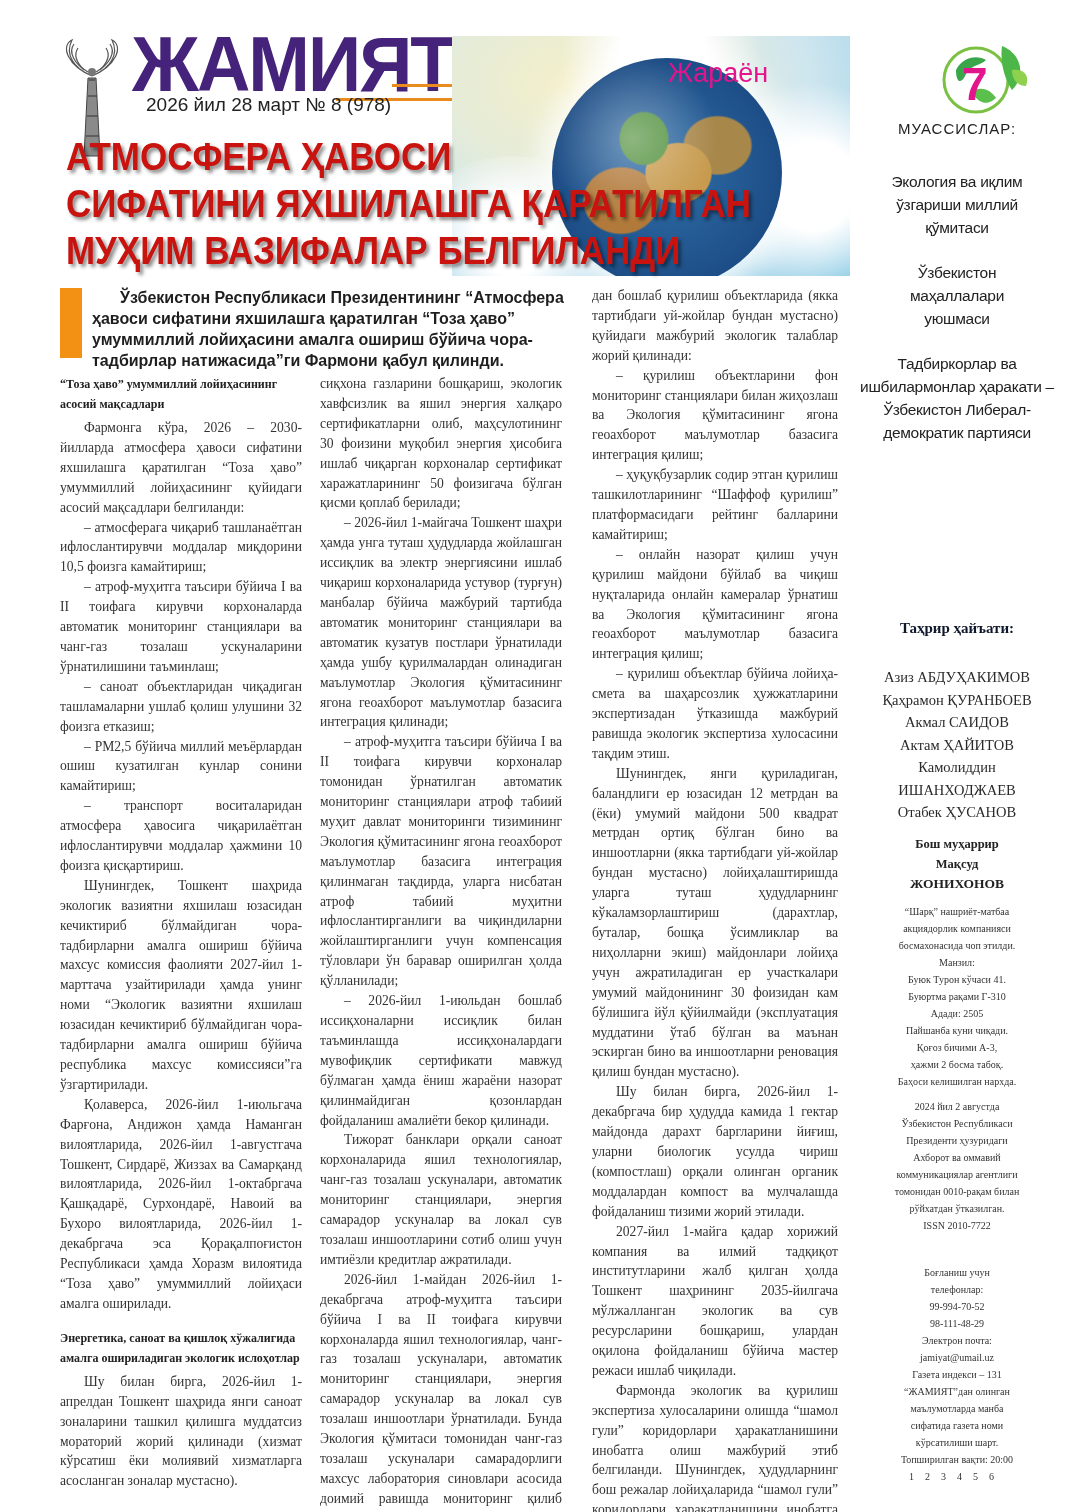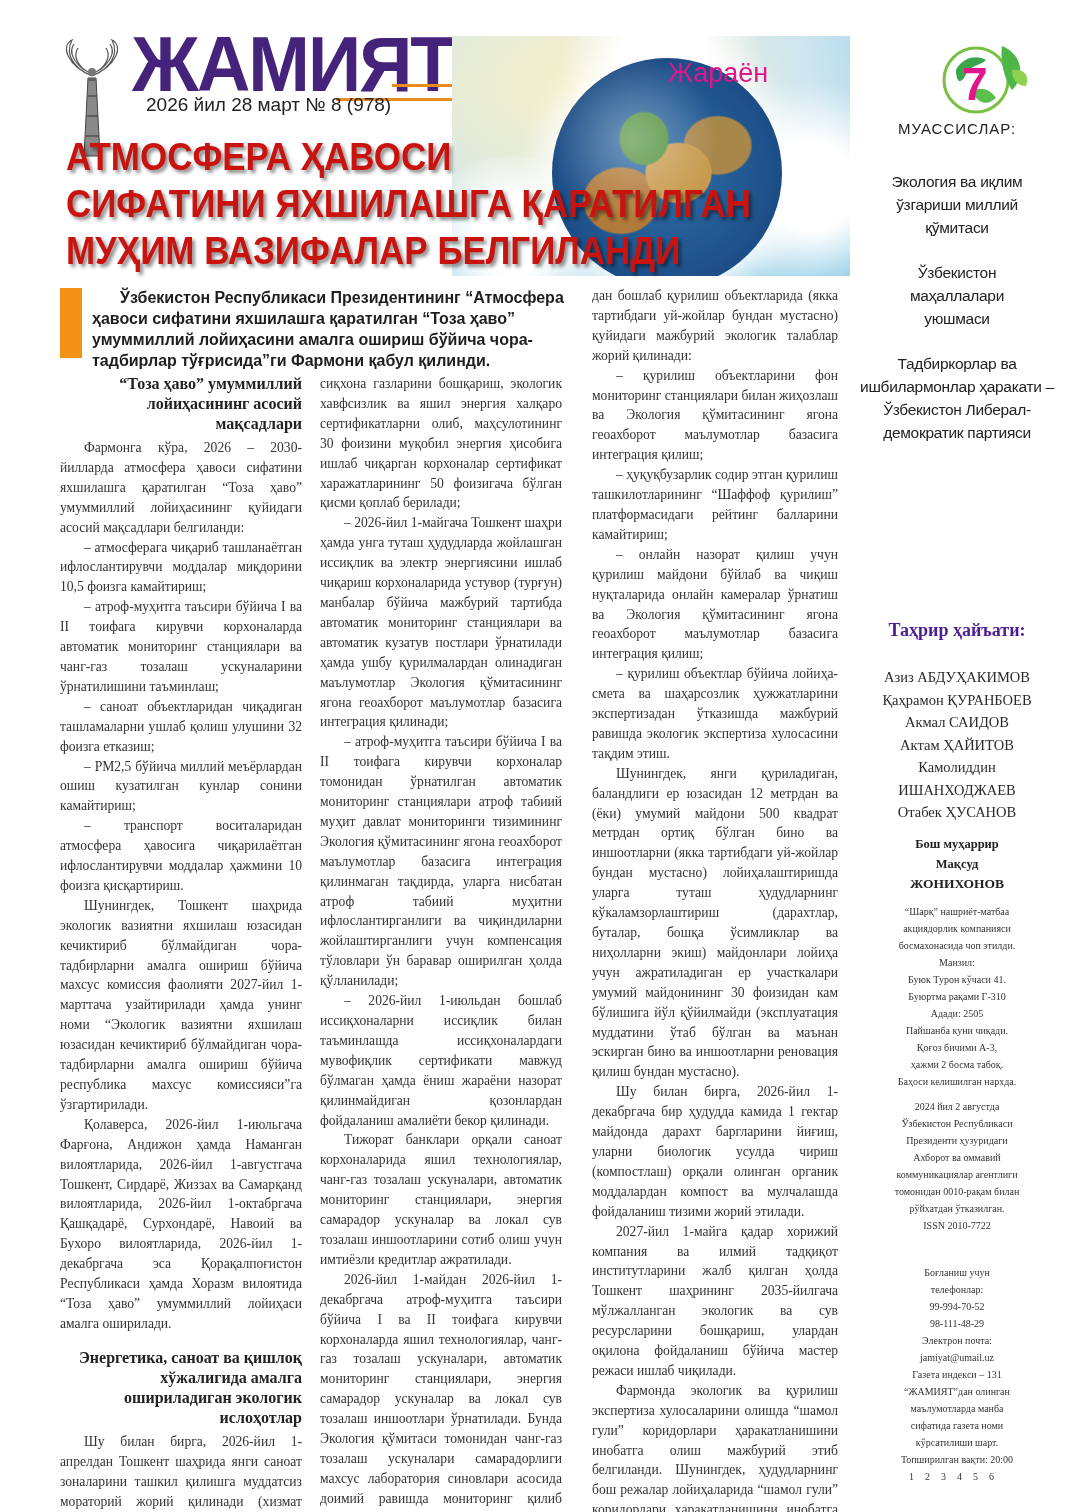--- a/index.html
+++ b/index.html
@@ -38,29 +38,29 @@
   .lead-bar { position: absolute; left: 60px; top: 288px; width: 22px; height: 70px; background: #f29114; }
   .lead { position: absolute; left: 92px; top: 287px; width: 480px; font-family: "Liberation Sans", sans-serif; font-weight: bold;
     font-size: 16px; line-height: 21px; color: #1e1e1e; text-indent: 28px; }
 
   
   .col { position: absolute; font-size: 13.6px; line-height: 19.9px; text-align: justify; color: #333; }
   .col p { text-indent: 24px; hyphens: manual; }
   .col1 { left: 60px; top: 374px; width: 242px; }
   .col2 { left: 320px; top: 374px; width: 242px; }
   .col3 { left: 592px; top: 286px; width: 246px; }
-  .sub { font-weight: bold; text-align: right; font-size: 16px; line-height: 20px; color: #222; text-indent: 0 !important; }
+  .sub { font-weight: bold; text-align: left; font-size: 12px; line-height: 20px; color: #222; text-indent: 0 !important; }
   .col1 .sub.first { margin-bottom: 4px; }
   .col1 .sub.second { margin-top: 14px; margin-bottom: 4px; line-height: 20px; }
 
   
   .side { position: absolute; left: 848px; width: 218px; text-align: center; }
   .founders-title { top: 120px; font-family: "Liberation Sans", sans-serif; font-weight: normal; font-size: 15px; letter-spacing: 1px; color: #222; }
   .founder { font-family: "Liberation Sans", sans-serif; font-size: 15.5px; line-height: 23px; color: #222; letter-spacing: -0.3px; }
-  .board-title { top: 620px; font-weight: bold; font-size: 18px; color: #4c1d95; }
+  .board-title { top: 620px; font-weight: bold; font-size: 15px; color: #0f172a; }
   .board { top: 666px; font-size: 14.5px; line-height: 22.5px; color: #2a2a2a; }
   .chief { top: 834px; font-weight: bold; font-size: 12.5px; line-height: 20px; color: #222; }
   .chief .name { font-size: 13.5px; }
   .imprint { top: 903px; font-size: 10px; line-height: 17px; color: #333; }
   .imprint .gap { height: 8px; }
   .imprint .gap2 { height: 30px; }
   .pages { letter-spacing: 11px; }
 </style>
 </head>
 <body>
@@ -103,21 +103,21 @@
   <text x="20" y="60" font-family="Liberation Sans, sans-serif" font-weight="bold" font-size="46" fill="#e3158c">7</text>
 </svg>
 
 <div class="headline">
   <div>АТМОСФЕРА ҲАВОСИ</div>
   <div>СИФАТИНИ ЯХШИЛАШГА ҚАРАТИЛГАН</div>
   <div>МУҲИМ ВАЗИФАЛАР БЕЛГИЛАНДИ</div>
 </div>
 
 <div class="lead-bar"></div>
-<div class="lead">Ўзбекистон Республикаси Президентининг “Атмосфера ҳавоси сифатини яхшилашга қаратилган “Тоза ҳаво” умуммиллий лойиҳасини амалга ошириш бўйича чора-тадбирлар тўғрисида”ги Фармони қабул қилинди.</div>
+<div class="lead">Ўзбекистон Республикаси Президентининг “Атмосфера ҳавоси сифатини яхшилашга қаратилган “Тоза ҳаво” умуммиллий лойиҳасини амалга ошириш бўйича чора-тадбирлар натижасида”ги Фармони қабул қилинди.</div>
 
 <div class="col col1">
   <div class="sub first">“Тоза ҳаво” умуммиллий лойиҳасининг асосий мақсадлари</div>
   <p>Фармонга кўра, 2026 – 2030-йилларда атмосфера ҳавоси сифатини яхшилашга қаратилган “Тоза ҳаво” умуммиллий лойиҳасининг қуйидаги асосий мақсадлари белгиланди:</p>
   <p>– атмосферага чиқариб ташланаётган ифлослантирувчи моддалар миқдорини 10,5 фоизга камайтириш;</p>
   <p>– атроф-муҳитга таъсири бўйича I ва II тоифага кирувчи корхоналарда автоматик мониторинг станциялари ва чанг-газ тозалаш ускуналарини ўрнатилишини таъминлаш;</p>
   <p>– саноат объектларидан чиқадиган ташламаларни ушлаб қолиш улушини 32 фоизга етказиш;</p>
   <p>– PM2,5 бўйича миллий меъёрлардан ошиш кузатилган кунлар сонини камайтириш;</p>
   <p>– транспорт воситаларидан атмосфера ҳавосига чиқарилаётган ифлослантирувчи моддалар ҳажмини 10 фоизга қисқартириш.</p>
   <p>Шунингдек, Тошкент шаҳрида экологик вазиятни яхшилаш юзасидан кечиктириб бўлмайдиган чора-тадбирларни амалга ошириш бўйича махсус комиссия фаолияти 2027-йил 1-марттача узайтирилади ҳамда унинг номи “Экологик вазиятни яхшилаш юзасидан кечиктириб бўлмайдиган чора-тадбирларни амалга ошириш бўйича республика махсус комиссияси”га ўзгартирилади.</p>

